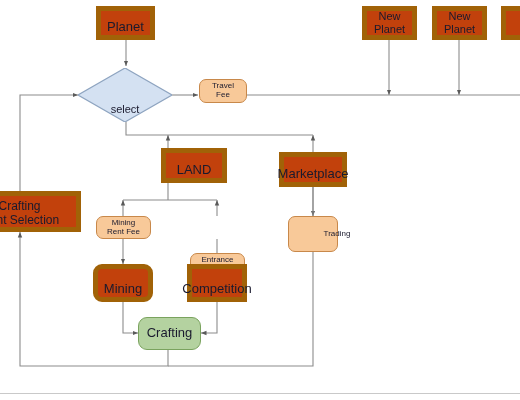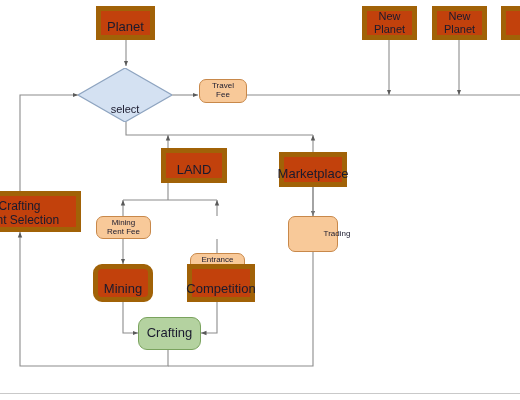--- a/index.html
+++ b/index.html
@@ -197,21 +197,21 @@
   </div>
 
   <div class="node n-orange fs-8" style="left:288px; top:216px; width:50px; height:36px;padding-left:48px;">
     <span>Trading</span>
   </div>
 
   <div class="node n-blue n-round fs-13" style="left:93px; top:264px; width:60px; height:38px;">
     <span>Mining</span>
   </div>
 
-  <div class="node n-blue fs-9" style="left:187px; top:264px; width:68px; height:38px;">
+  <div class="node n-blue fs-9" style="left:187px; top:264px; width:60px; height:38px;">
     <span>Competition</span>
   </div>
 
   <div class="node n-green fs-13" style="left:138px; top:317px; width:63px; height:33px;">
     <span>Crafting</span>
   </div>
 
   <div class="bottom-rule"></div>
 
 </div>

